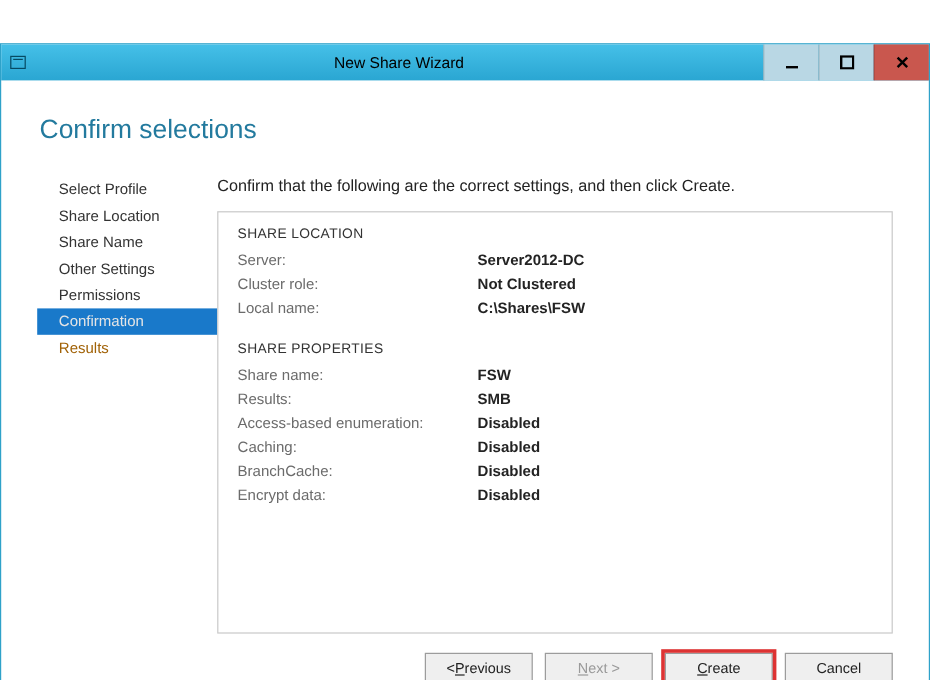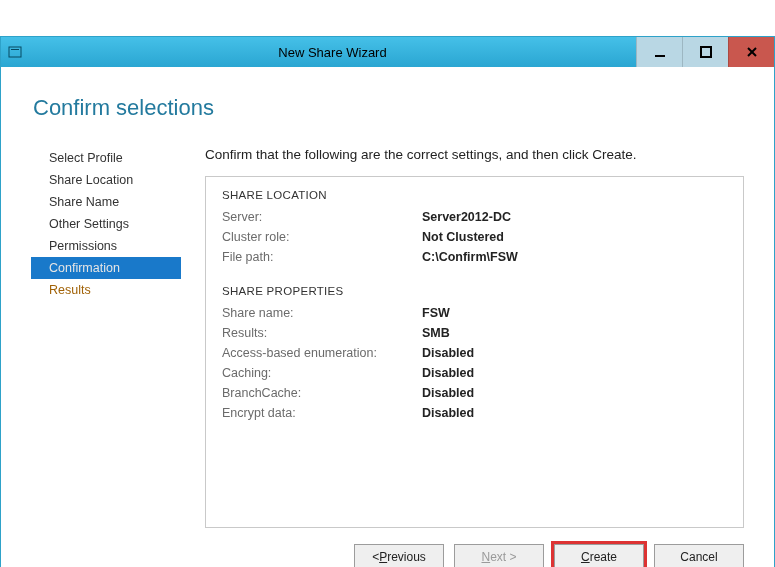--- a/index.html
+++ b/index.html
@@ -60,21 +60,20 @@
   }
   .heading {
     font-size:22px;
     font-weight:300;
     color:#237a9e;
     margin: 10px 0 26px 2px;
   }
   .body {
     flex:1;
     display:flex;
-    gap: 24px;
     justify-content: space-between;
   }
   .sidebar {
     width: 150px;
     font-size:12.5px;
   }
   .sidebar .item {
     padding:4px 10px 4px 18px;
     color:#333;
     cursor:default;
@@ -199,22 +198,22 @@
           <div class="section-title">SHARE LOCATION</div>
           <div class="row">
             <span class="lbl">Server:</span>
             <span class="val">Server2012-DC</span>
           </div>
           <div class="row">
             <span class="lbl">Cluster role:</span>
             <span class="val">Not Clustered</span>
           </div>
           <div class="row">
-            <span class="lbl">File path:</span>
-            <span class="val">C:\Confirm\FSW</span>
+            <span class="lbl">Local name:</span>
+            <span class="val">C:\Shares\FSW</span>
           </div>
 
           <div class="section-title later">SHARE PROPERTIES</div>
           <div class="row">
             <span class="lbl">Share name:</span>
             <span class="val">FSW</span>
           </div>
           <div class="row">
             <span class="lbl">Results:</span>
             <span class="val">SMB</span>

